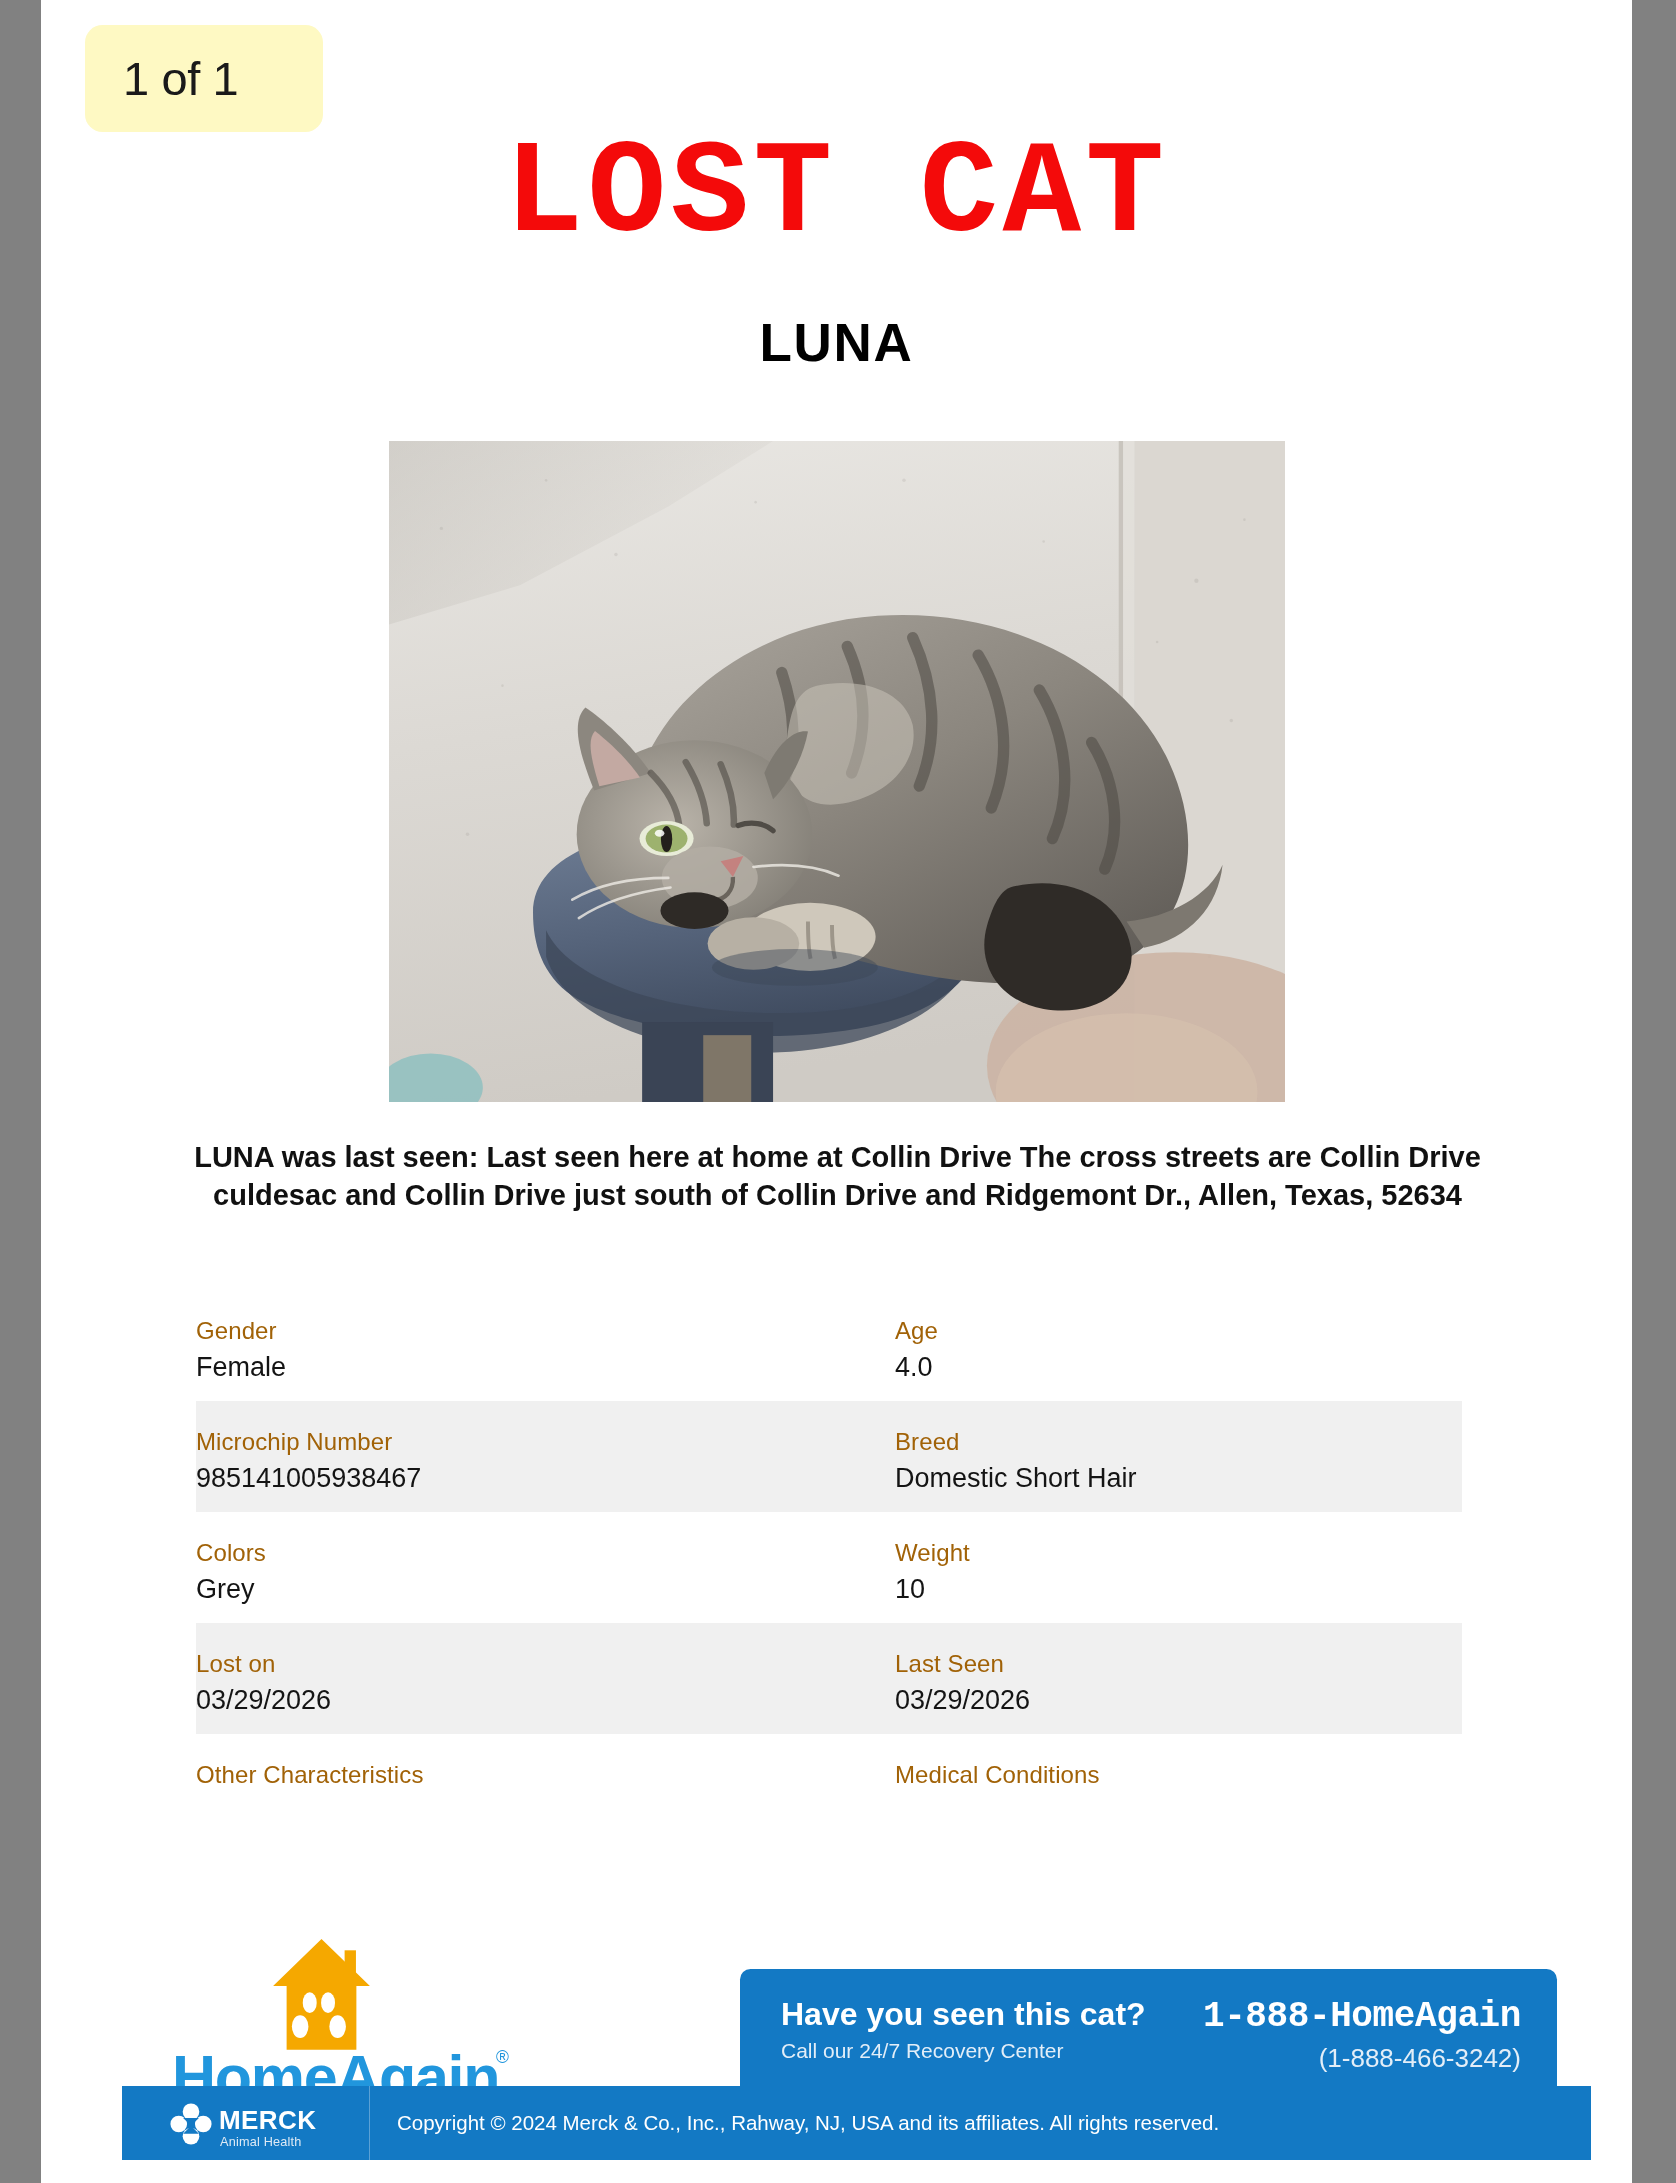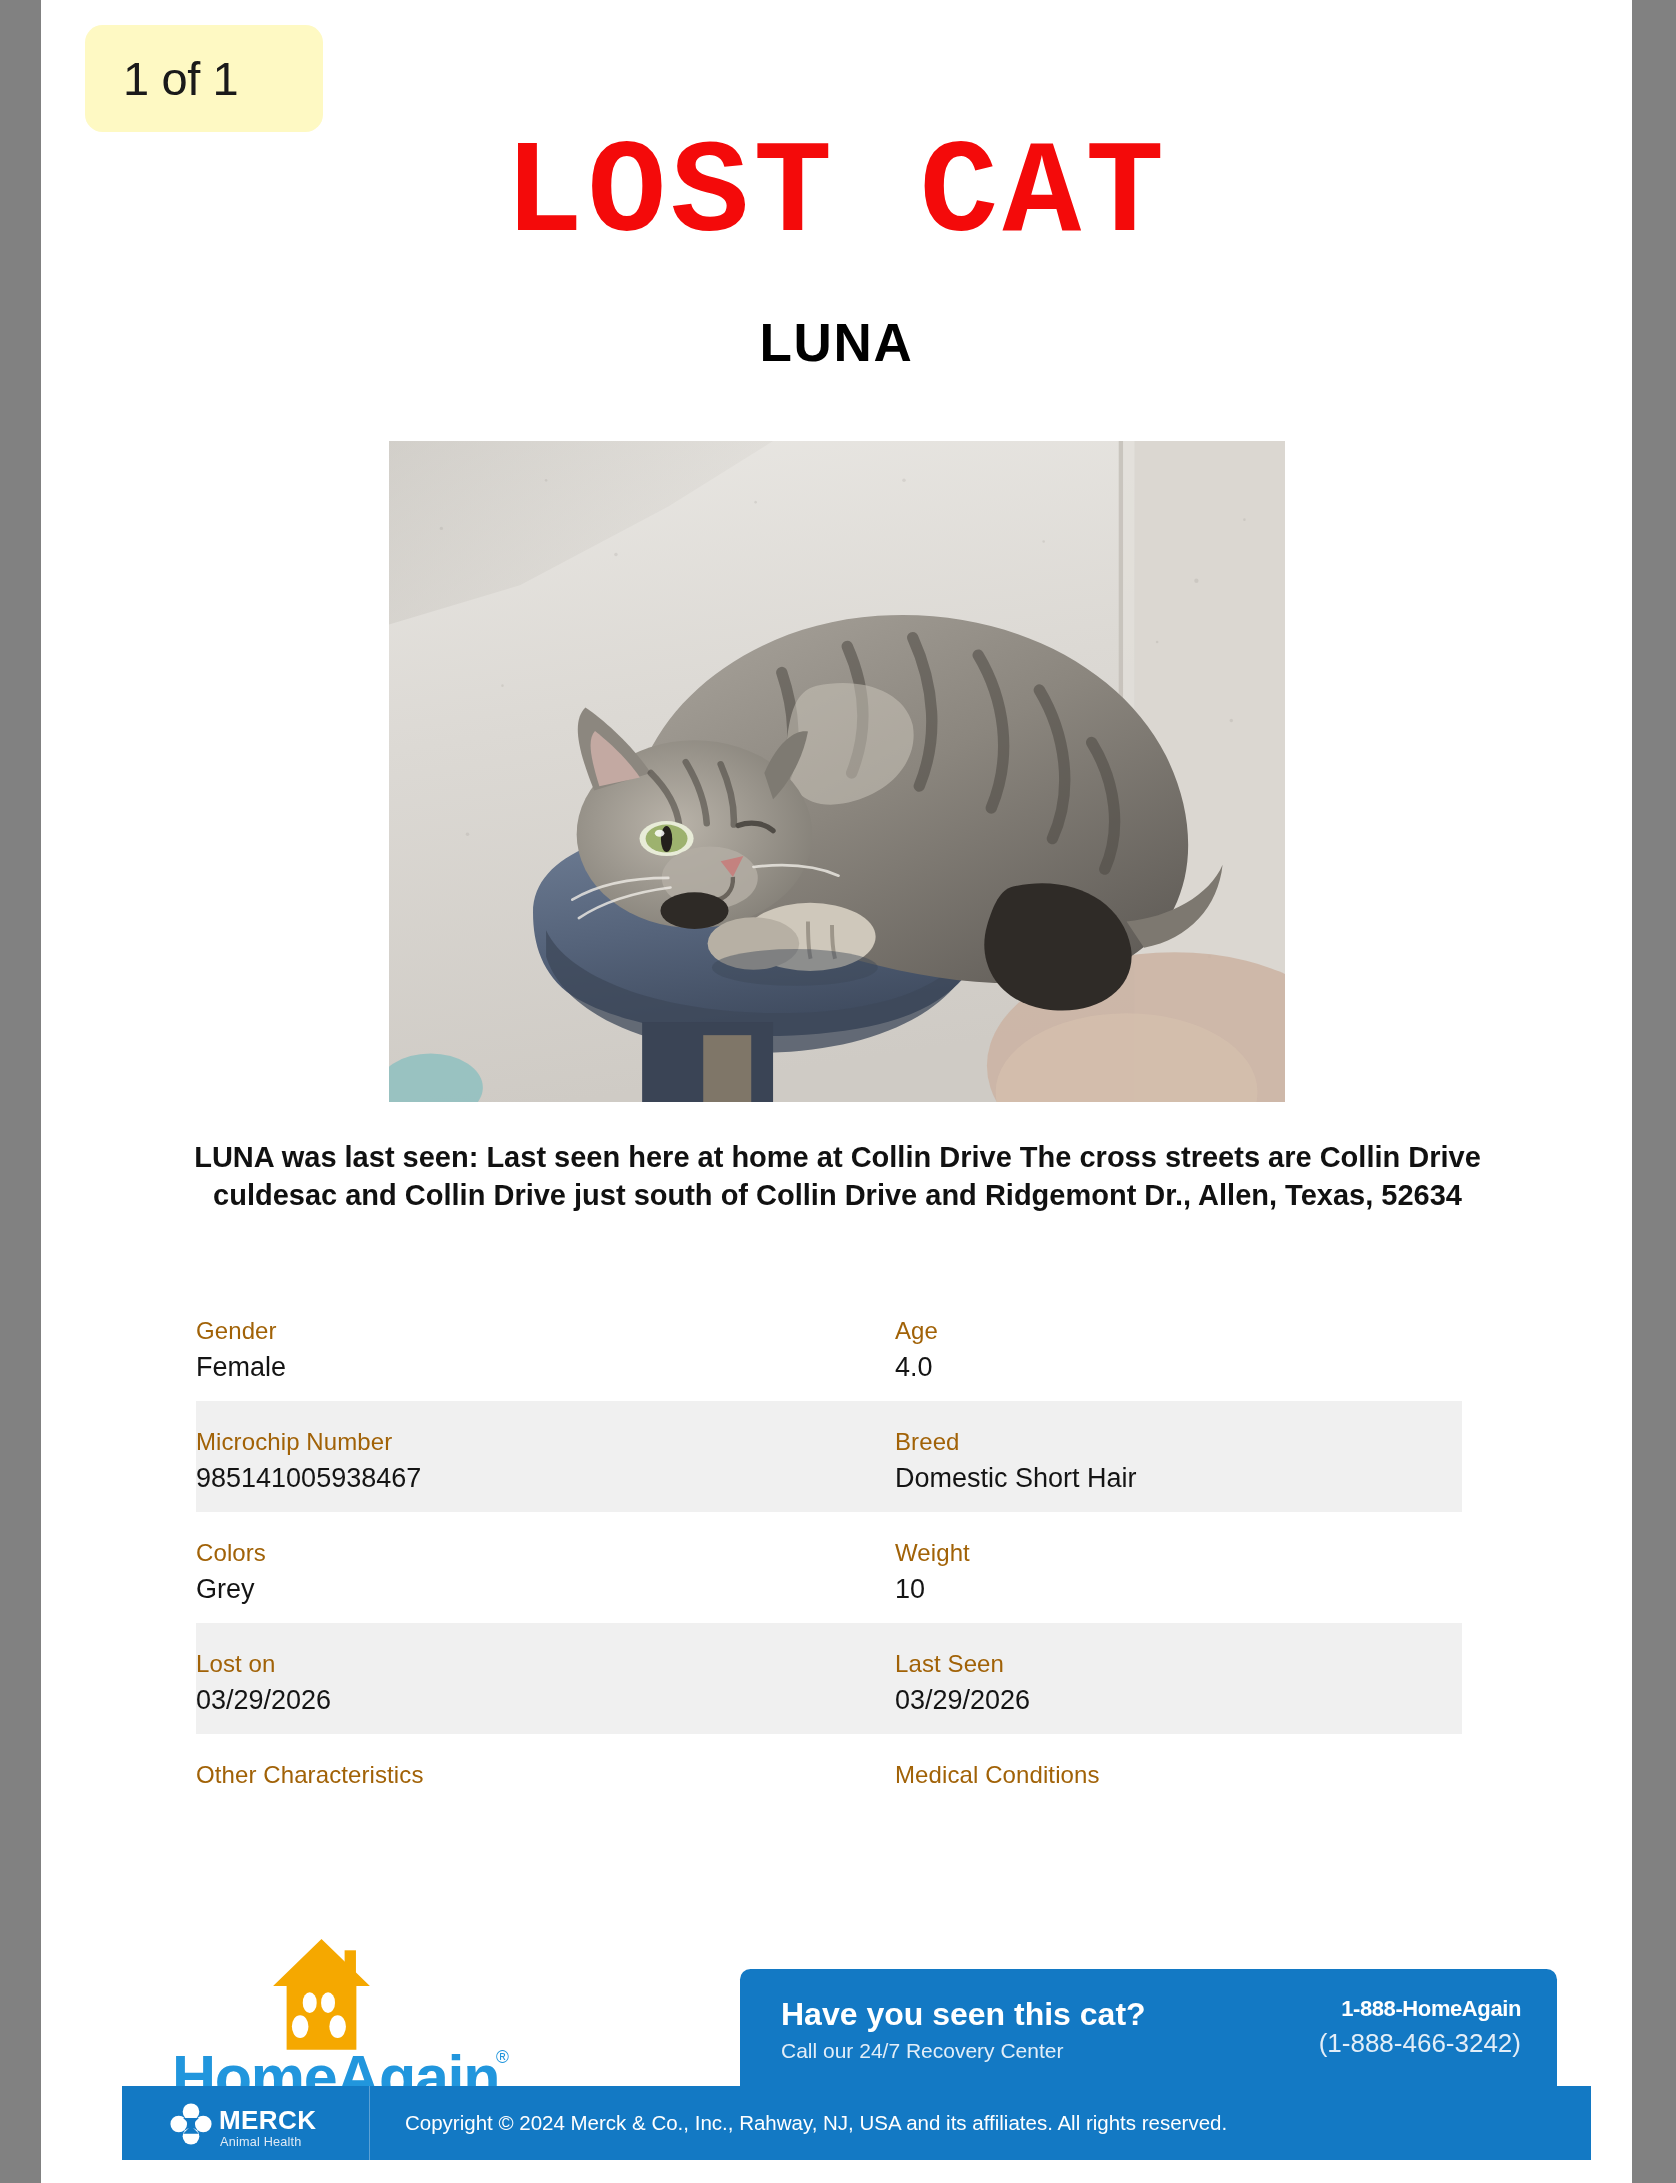--- a/index.html
+++ b/index.html
@@ -198,21 +198,21 @@
   #recovery-banner .ban-q {
     font-size: 32px; font-weight: bold; color: #ffffff; letter-spacing: 0px;
   }
   #recovery-banner .ban-sub {
     font-size: 21px; color: #e3eef8; margin-top: 6.1px; letter-spacing: 0px;
   }
   #recovery-banner .ban-right {
     position: absolute; right: 36px; top: 27px; text-align: right;
   }
   #recovery-banner .ban-phone {
-    font-size: 22px; font-weight: bold; color: #ffffff; letter-spacing: -0.4px;
+    font-size: 36px; font-weight: bold; color: #ffffff; letter-spacing: -0.4px; font-family: Liberation Mono, monospace;
   }
   #recovery-banner .ban-phone2 {
     font-size: 26px; color: #e3eef8; margin-top: 6.1px; letter-spacing: 0px;
   }
 
   
   #copyright-bar {
     position: absolute;
     left: 81px;
     top: 173px;
@@ -234,21 +234,21 @@
     position: absolute; left: 50px; top: 40px;
     font-size: 12.7px; color: #dfeaf5; letter-spacing: 0.2px;
   }
   #merck-divider {
     position: absolute; left: 247px; top: 0; width: 1.3px; height: 74px;
     background: rgba(255,255,255,0.30);
   }
   #copyright-text {
     position: absolute;
     left: 275px; top: 24.5px;
-    font-size: 20.5px; color: #ffffff; letter-spacing: 0px; margin-left: 8px;
+    font-size: 20.5px; color: #ffffff; letter-spacing: 0px;
   }
 </style>
 </head>
 <body>
 
 <div id="page-sheet">
 
   <div id="page-badge">
     <span class="badge-text">1 of 1</span>
   </div>

